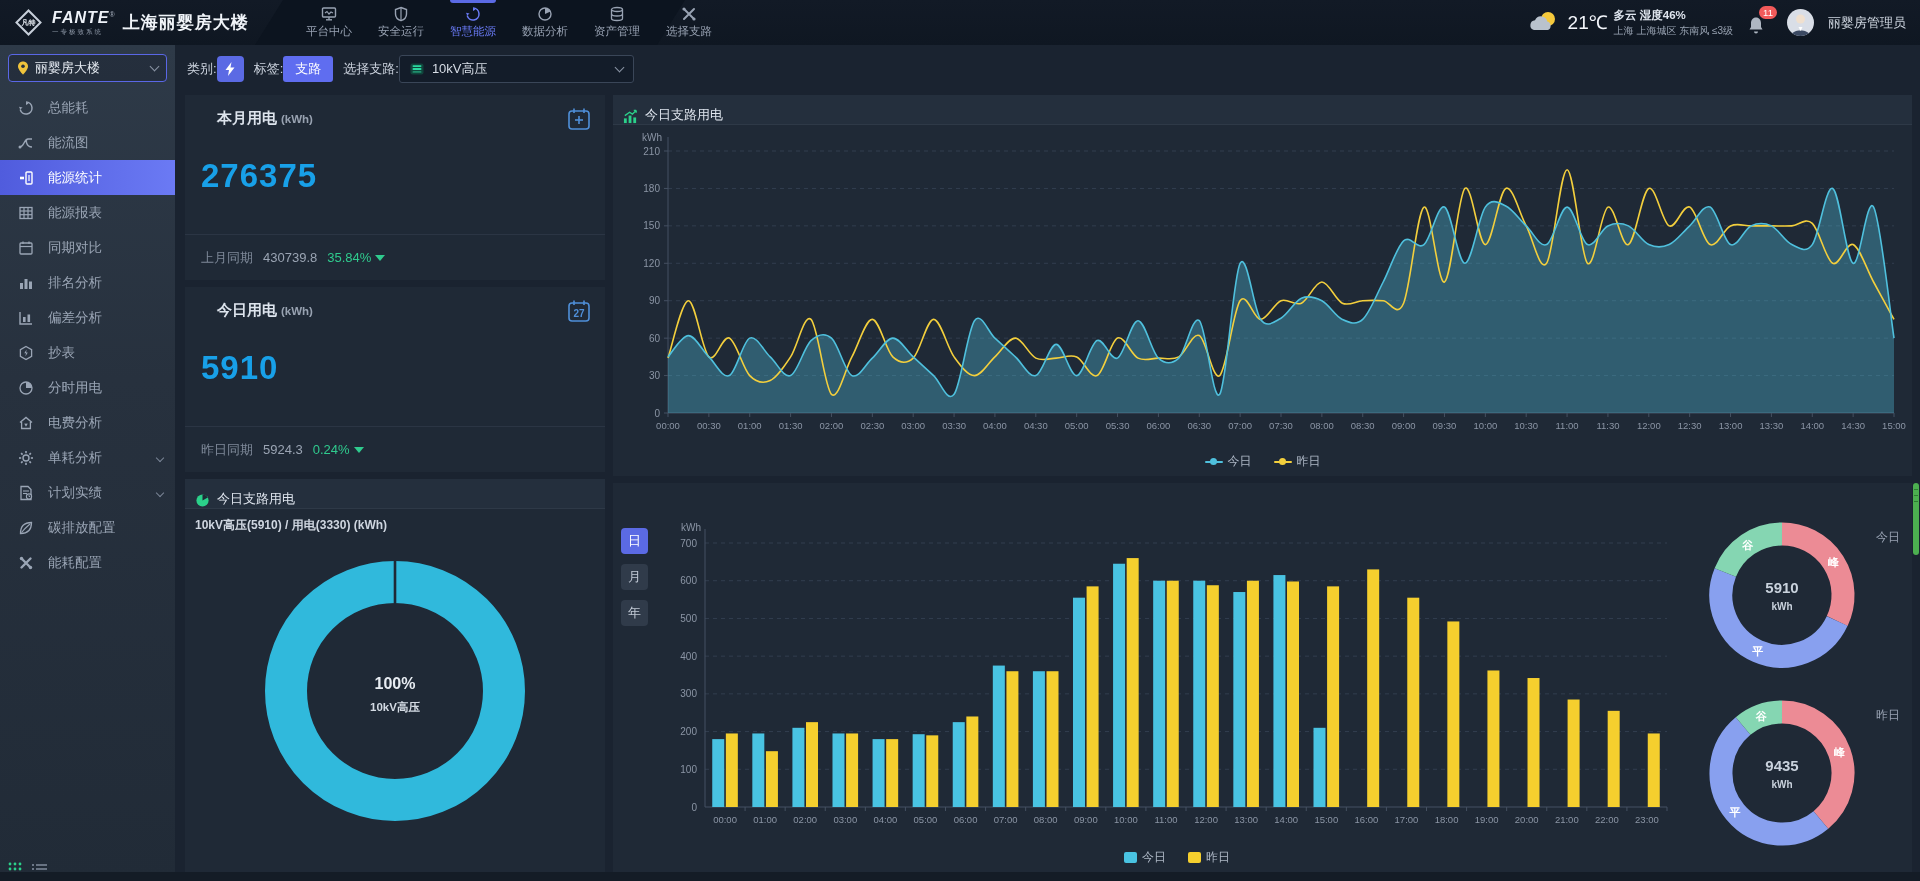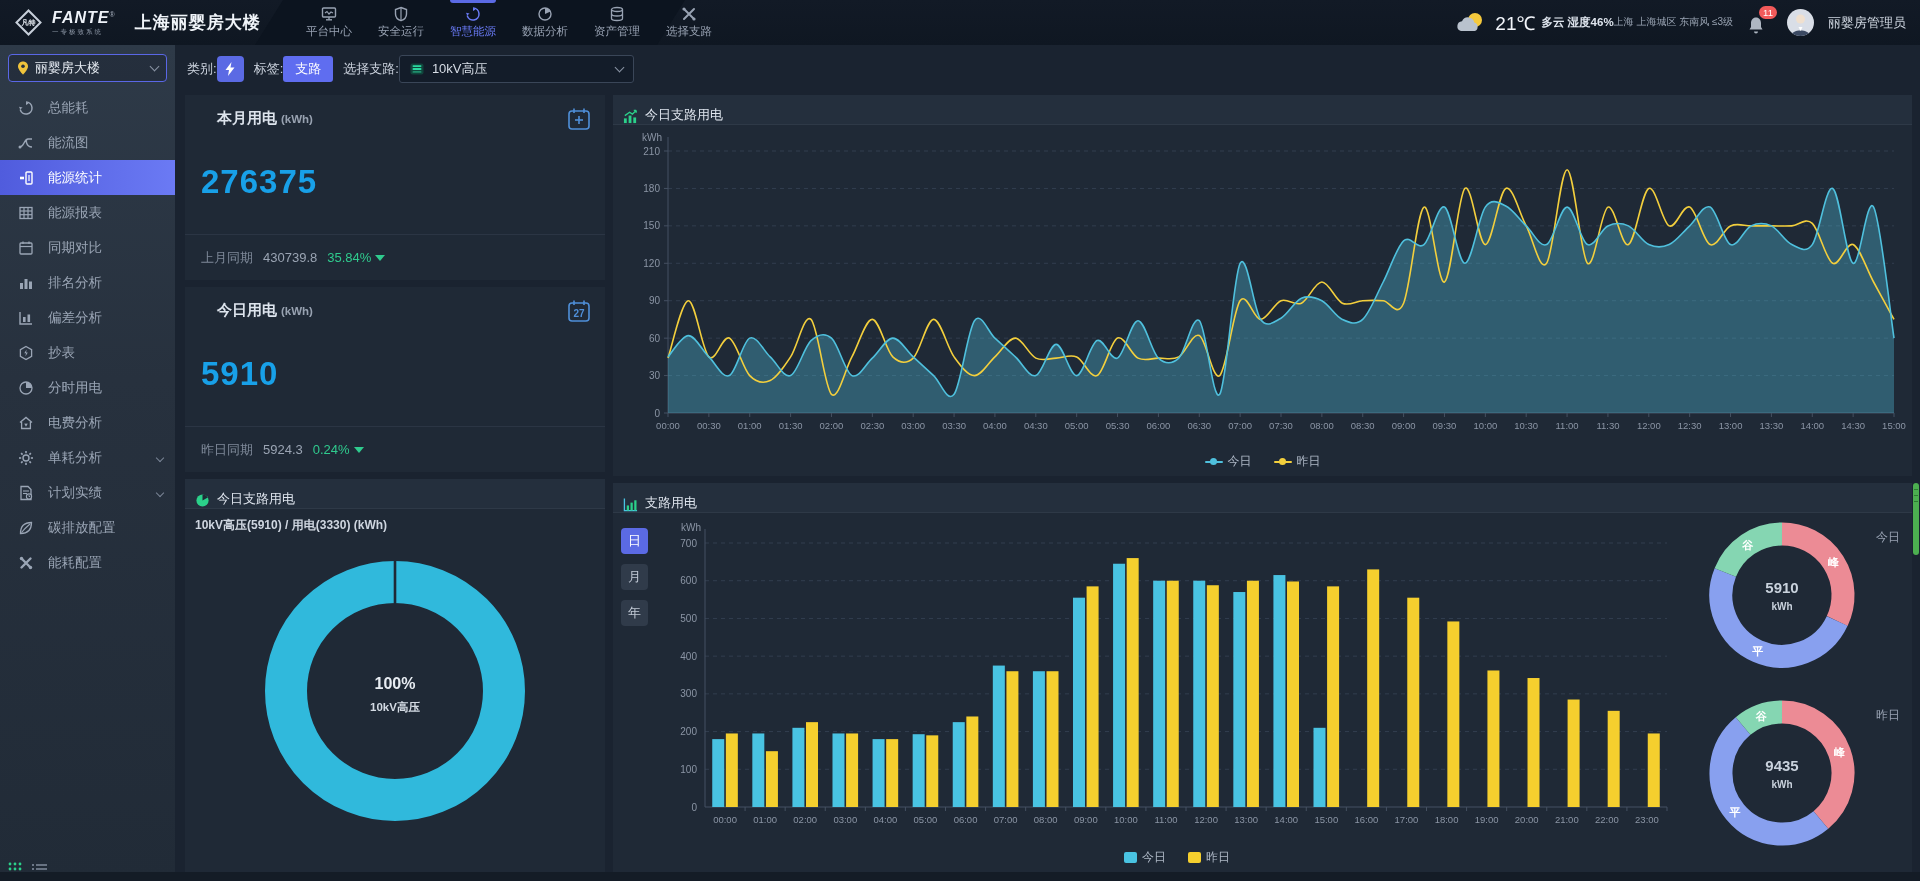--- a/index.html
+++ b/index.html
@@ -12,35 +12,35 @@
     background:linear-gradient(180deg,#121a26,#0f1722); display:flex; align-items:center; z-index:20; }
   .logo-wrap { display:flex; align-items:center; padding-left:14px; }
   .logo-diamond { width:30px; height:30px; position:relative; margin-right:8px; }
   .logo-diamond .dia { position:absolute; left:5px; top:5px; width:19px; height:19px;
     border:2px solid #c7cfda; transform:rotate(45deg); display:flex; align-items:center; justify-content:center; }
   .logo-diamond .dia span { transform:rotate(-45deg); font-size:7px; color:#e7ecf3; font-weight:bold; }
   .logo-text { line-height:1; }
   .logo-text .fante { font-size:16px; font-weight:bold; color:#eef2f8; letter-spacing:1px; font-style:italic; }
   .logo-text .reg { font-size:7px; color:#aab3c0; vertical-align:super; }
   .logo-text .tagline { font-size:6.5px; color:#8a94a3; letter-spacing:2px; margin-top:3px; }
-  .building-title { margin-left:20px; font-size:17px; font-weight:bold; color:#f0f4f9; letter-spacing:1px; }
+  .building-title { margin-left:8px; font-size:17px; font-weight:bold; color:#f0f4f9; letter-spacing:1px; }
   .nav-band { position:absolute; left:255px; top:0; width:430px; height:45px;
     background:#0c141f; clip-path:polygon(28px 0,100% 0,calc(100% - 28px) 100%,0 100%); }
   .topnav { position:absolute; left:300px; top:0; height:45px; display:flex; gap:14px; }
   .topnav .nav-item { width:58px; height:45px; display:flex; flex-direction:column; align-items:center;
     justify-content:center; gap:2px; cursor:pointer; position:relative; color:#98a2b2; }
   .topnav .nav-item svg { width:16px; height:16px; }
   .topnav .nav-item .nav-label { font-size:11.5px; }
   .topnav .nav-item.active { color:#6a7bf6; }
   .topnav .nav-item.active::before { content:""; position:absolute; top:0; left:6px; right:6px; height:3px;
     background:#5b6ae4; border-radius:0 0 3px 3px; }
   .top-right { position:absolute; right:14px; top:0; height:45px; display:flex; align-items:center; gap:14px; }
   .weather { display:flex; align-items:center; gap:6px; }
   .weather .temp { font-size:19px; color:#f2f5fa; font-weight:normal; }
-  .weather .wx-lines { display:flex; flex-direction:row; line-height:1.35; }
+  .weather .wx-lines { display:flex; flex-direction:column; line-height:1.35; }
   .weather .wx1 { font-size:11.5px; color:#dfe5ee; font-weight:bold; }
   .weather .wx2 { font-size:10px; color:#99a3b2; }
   .bell-wrap { position:relative; width:26px; height:30px; cursor:pointer; }
   .badge { position:absolute; top:-2px; left:12px; min-width:18px; height:13px; background:#f25a5a;
     border-radius:7px; color:#fff; font-size:9.5px; display:flex; align-items:center; justify-content:center;
     padding:0 3px; }
   .avatar { width:27px; height:27px; border-radius:50%; background:#d9dee7; overflow:hidden; position:relative; cursor:pointer; }
   .username { font-size:13px; color:#cfd6e0; cursor:pointer; }
 
   
@@ -72,21 +72,21 @@
     display:flex; align-items:center; padding:0 12px; cursor:pointer; margin-right:10px; }
   .branch-select { width:235px; height:28px; background:#131c29; border:1px solid #3a4658; border-radius:3px;
     display:flex; align-items:center; padding:0 10px; cursor:pointer; }
   .branch-select .bs-text { font-size:13px; color:#d7dde6; flex:1; margin-left:8px; }
 
   .card { position:absolute; background:#1f2936; }
   .card1 { left:10px; top:50px; width:420px; height:185px; }
   .card2 { left:10px; top:242px; width:420px; height:185px; }
   .card-title { position:absolute; left:32px; top:14px; font-size:15px; color:#dde4ed; font-weight:bold; }
   .card-title .unit { font-size:11.5px; color:#98a2b1; font-weight:bold; margin-left:4px; }
-  .card-num { position:absolute; left:16px; top:68px; font-size:33px; font-weight:bold; color:#18a0e8; letter-spacing:1px; }
+  .card-num { position:absolute; left:16px; top:62px; font-size:33px; font-weight:bold; color:#18a0e8; letter-spacing:1px; }
   .cal-icon { position:absolute; right:14px; top:12px; cursor:pointer; }
   .card-foot { position:absolute; left:0; right:0; bottom:0; height:46px; border-top:1px solid #2b3544;
     display:flex; align-items:center; padding:0 16px; gap:10px; }
   .cf-label { font-size:13px; color:#7e8999; }
   .cf-value { font-size:13px; color:#9aa4b3; }
   .cf-pct { font-size:13px; color:#2fcb8e; display:flex; align-items:center; gap:4px; }
   .tri-down { width:0; height:0; border-left:5px solid transparent; border-right:5px solid transparent;
     border-top:6px solid #2fcb8e; display:inline-block; }
 
   .panel { position:absolute; background:#1f2936; }
@@ -587,29 +587,20 @@
           <span class="lmark-line">
               <span class="ln" style="background:#f3cf3d"></span>
               <span class="dt" style="background:#f3cf3d"></span>
             </span>
           <span>昨日</span>
         </div>
       </div>
     </div>
 
     <div class="panel panel-bar">
-      <div class="panel-head">
-        <svg width="15" height="15" viewBox="0 0 16 16">
-          <path d="M1.5 1.5 V14.5 H15" fill="none" stroke="#49c3e2" stroke-width="1.4"></path>
-          <rect x="4" y="9" width="2.4" height="5.5" fill="#2bd18a"></rect>
-            <rect x="8" y="6" width="2.4" height="8.5" fill="#2bd18a"></rect>
-            <rect x="12" y="3.5" width="2.4" height="11" fill="#2bd18a"></rect>
-        </svg>
-        <span class="p-title">支路用电</span>
-      </div>
 
       <div class="ymbtns">
         <div class="ymbtn active">日</div>
         <div class="ymbtn">月</div>
         <div class="ymbtn">年</div>
       </div>
 
       <svg id="bar-chart" width="1040" height="330" style="position:absolute;left:44px;top:32px">
           <text x="44" y="16" text-anchor="end" font-size="10" fill="#8b95a5">kWh</text>
           <text x="40" y="295.5" text-anchor="end" font-size="10" fill="#8b95a5">0</text>

